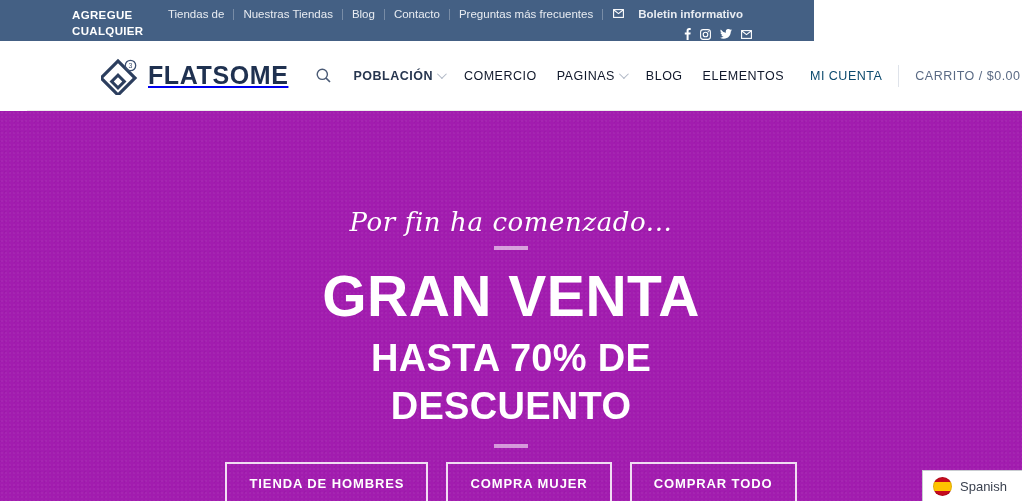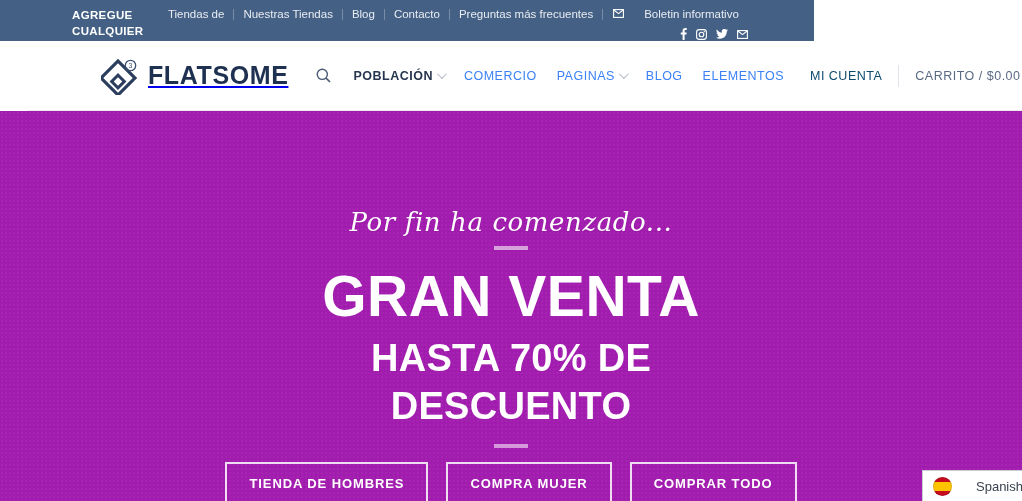--- a/index.html
+++ b/index.html
@@ -62,22 +62,23 @@
 
   .topbar-links .sep {
     width: 1px;
     height: 11px;
     background: rgba(255,255,255,0.28);
   }
 
   .news-link {
     display: flex;
     align-items: flex-start;
-    gap: 20px;
+    gap: 14px;
     padding-left: 10px !important;
+    font-weight: bold;
   }
 
   .social-row {
     display: flex;
     align-items: center;
     gap: 9px;
     height: 18px;
     margin-top: 3px;
     padding-right: 80px;
   }
@@ -131,21 +132,21 @@
     padding: 0 12px 0 0;
     display: flex;
     align-items: center;
     cursor: pointer;
   }
 
   .nav-item {
     font-size: 12.5px;
     letter-spacing: 0.5px;
     text-transform: uppercase;
-    color: #3b82f6;
+    color: #0f172a;
     text-decoration: none;
     padding: 0 10px;
     display: flex;
     align-items: center;
     gap: 4px;
     white-space: nowrap;
   }
 
   .nav-item.active { color: #27364f; font-weight: bold; }
 
@@ -324,21 +325,21 @@
     right: 0;
     bottom: 0;
     width: 100px;
     height: 31px;
     background: #ffffff;
     border: 1px solid #c9ccd1;
     border-right: none;
     border-bottom: none;
     display: flex;
     align-items: center;
-    gap: 24px;
+    gap: 8px;
     padding-left: 10px;
     z-index: 10;
     cursor: pointer;
   }
 
   .flag {
     width: 19px; height: 19px;
     border-radius: 50%;
     overflow: hidden;
     flex-shrink: 0;

